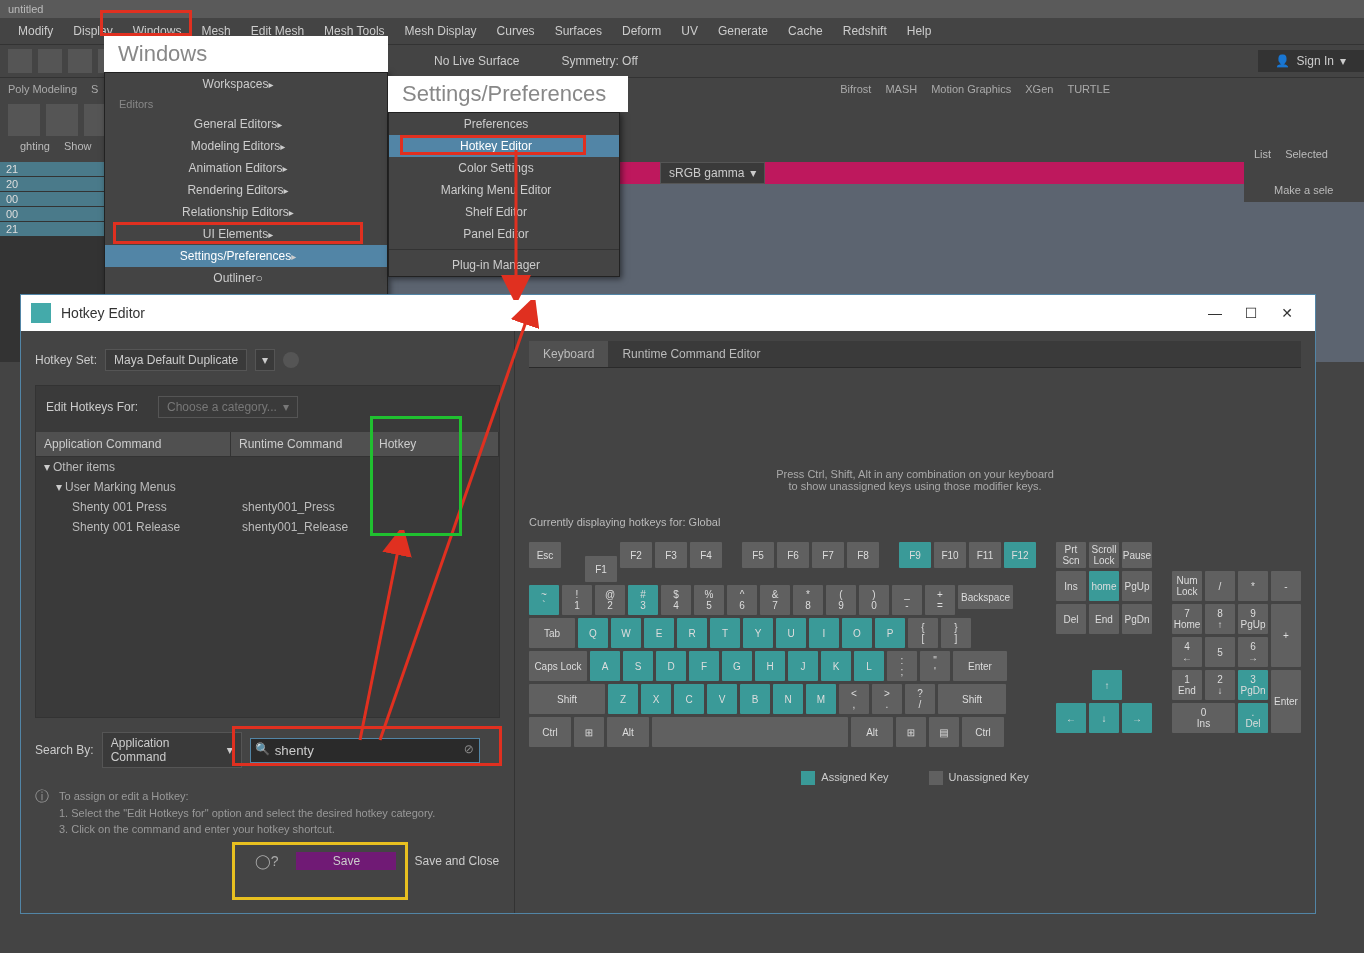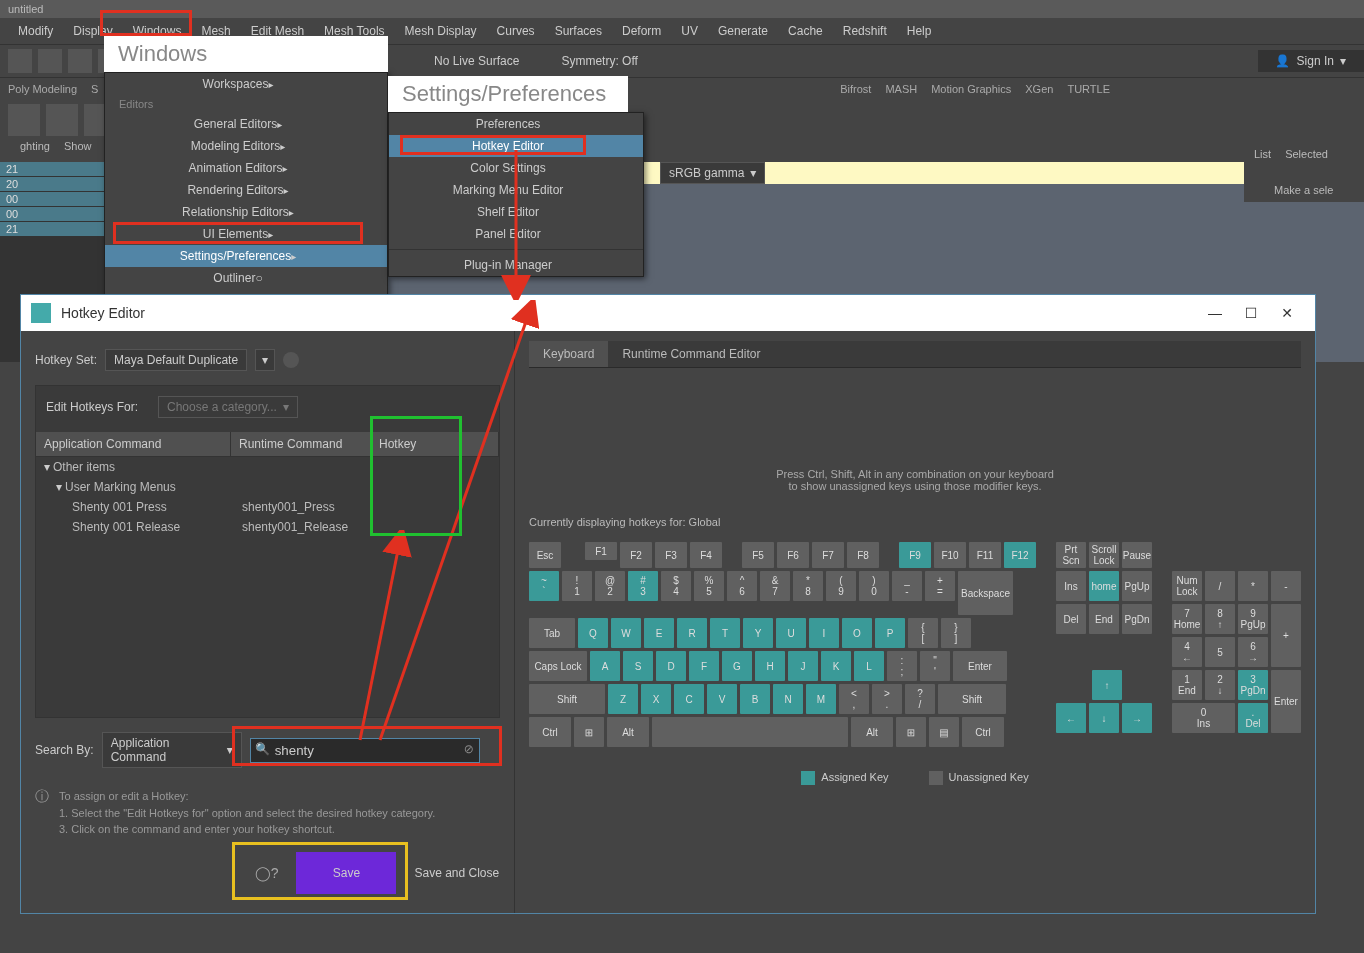--- a/index.html
+++ b/index.html
@@ -10,21 +10,21 @@
 .toolbar{height:34px;background:#444;border-top:1px solid #333;border-bottom:1px solid #333;display:flex;align-items:center;padding-left:8px;gap:6px;}
 .toolbar-icon{width:24px;height:24px;background:#555;}
 .shelf-tabs{height:22px;background:#444;display:flex;align-items:center;padding-left:8px;gap:14px;font-size:11px;color:#aaa;}
 .shelf-icons{height:40px;background:#444;display:flex;align-items:center;padding-left:8px;gap:6px;}
 .shelf-icon{width:32px;height:32px;background:#555;}
 .main-area{display:flex;height:200px;}
 .outliner-head{height:22px;background:#444;display:flex;gap:14px;padding-left:20px;font-size:11px;color:#bbb;}
 .outliner{width:120px;background:#333;}
 .outliner-row{display:flex;justify-content:space-between;padding:1px 6px;background:#4a7a8a;color:#ddd;border-bottom:1px solid #333;font-size:11px;}
 .viewport{flex:1;background:#5c6470;position:relative;}
-.viewport-top{height:22px;background:#fef9c3;display:flex;align-items:flex-end;padding-left:540px;gap:6px;}
+.viewport-top{height:22px;background:#be185d;display:flex;align-items:flex-end;padding-left:540px;gap:6px;}
 .dropdown-menu{position:absolute;background:#444;border:1px solid #222;box-shadow:2px 2px 6px rgba(0,0,0,0.5);z-index:10;}
 .dropdown-menu .item{padding:4px 30px 4px 14px;color:#ccc;cursor:pointer;display:flex;justify-content:center;align-items:center;}
 .dropdown-menu .item.hl{background:#5285a6;color:#fff;}
 .dropdown-menu .section{padding:3px 14px;color:#888;font-size:11px;}
 .arrow-r{font-size:10px;color:#ccc;}
 .white-box{background:#fff;color:#888;font-size:22px;display:flex;align-items:center;padding-left:14px;}
 .hotkey-win{position:absolute;left:20px;top:294px;width:1296px;height:620px;background:#444;border:1px solid #5285a6;z-index:20;}
 .hotkey-title{height:36px;background:#fff;display:flex;align-items:center;padding:0 10px;}
 .hotkey-title .logo{width:20px;height:20px;background:#4aa;margin-right:10px;}
 .hotkey-title .t{color:#333;font-size:14px;flex:1;}
@@ -39,21 +39,21 @@
 .list-head{display:flex;background:#505050;border-bottom:1px solid #333;}
 .list-head div{padding:5px 8px;border-right:1px solid #333;font-size:12px;}
 .list-row{display:flex;padding:3px 8px;font-size:12px;color:#bbb;}
 .tree-toggle{color:#ccc;margin-right:3px;}
 .tabs{display:flex;gap:0;border-bottom:1px solid #2a2a2a;background:#3a3a3a;}
 .tab{padding:6px 14px;background:#3a3a3a;color:#bbb;}
 .tab.active{background:#505050;}
 .key{background:#606060;color:#ddd;font-size:10px;text-align:center;border-radius:1px;display:flex;align-items:center;justify-content:center;flex-direction:column;line-height:1.1;}
 .key.as{background:#3a9a98;}
 .help-text{font-size:11px;color:#999;line-height:1.5;}
-.btn{background:#6d28d9;padding:14px 24px;color:#ccc;cursor:pointer;}
+.btn{background:#701a75;padding:2px 24px;color:#ccc;cursor:pointer;}
 .red-box{border:3px solid #e03020;position:absolute;z-index:30;pointer-events:none;}
 .green-box{border:3px solid #20c030;position:absolute;z-index:30;pointer-events:none;}
 .yellow-box{border:3px solid #e8c020;position:absolute;z-index:30;pointer-events:none;}
 svg.arrow{position:absolute;z-index:29;pointer-events:none;}
 .signin{margin-left:auto;background:#333;padding:4px 18px;display:flex;gap:6px;align-items:center;}
 .search-input{background:#2a2a2a;border:1px solid #5285a6;color:#ccc;padding:4px 24px 4px 24px;width:230px;}
 .right-panel{position:absolute;right:0;top:142px;width:120px;background:#444;padding:6px 10px;font-size:11px;color:#bbb;}
 .kb-section{display:flex;gap:20px;}
 .kb-main{display:flex;flex-direction:column;gap:3px;}
 .kb-row{display:flex;gap:3px;}
@@ -206,21 +206,21 @@
       <span>○</span>
     </div>
   <div class="item">
       <span>Node Editor</span>
     </div>
 </div>
 
 <div class="white-box" style="position:absolute;left:388px;top:76px;width:240px;height:36px;z-index:11;">
   <span>Settings/Preferences</span>
 </div>
-<div class="dropdown-menu" style="left:388px;top:112px;width:256px;">
+<div class="dropdown-menu" style="left:388px;top:112px;width:232px;">
   <div class="item">
       <span>Preferences</span>
     </div>
   <div class="item hl">
       <span>Hotkey Editor</span>
     </div>
   <div class="item">
       <span>Color Settings</span>
     </div>
   <div class="item">
@@ -326,21 +326,21 @@
         <div>to show unassigned keys using those modifier keys.</div>
       </div>
       <div style="margin-top:24px;font-size:11px;color:#bbb">Currently displaying hotkeys for: Global</div>
 
       <div id="keyboard-container" style="margin-top:14px">
           <div class="kb-section">
             <div class="kb-main">
               <div class="kb-row">
                 <div class="key" style="width: 32px; height: 26px;">Esc</div>
                 <div style="width: 18px;"></div>
-                <div class="key" style="width: 32px; height: 18px;">F1</div>
+                <div class="key" style="width: 32px; height: 26px; margin-top: 14px;">F1</div>
                 <div class="key" style="width: 32px; height: 26px;">F2</div>
                 <div class="key" style="width: 32px; height: 26px;">F3</div>
                 <div class="key" style="width: 32px; height: 26px;">F4</div>
                 <div style="width: 14px;"></div>
                 <div class="key" style="width: 32px; height: 26px;">F5</div>
                 <div class="key" style="width: 32px; height: 26px;">F6</div>
                 <div class="key" style="width: 32px; height: 26px;">F7</div>
                 <div class="key" style="width: 32px; height: 26px;">F8</div>
                 <div style="width: 14px;"></div>
                 <div class="key as" style="width: 32px; height: 26px;">F9</div>
@@ -394,21 +394,21 @@
                   <span>0</span>
                 </div>
                 <div class="key" style="width: 30px; height: 30px;">
                   <span>_</span>
                   <span>-</span>
                 </div>
                 <div class="key" style="width: 30px; height: 30px;">
                   <span>+</span>
                   <span>=</span>
                 </div>
-                <div class="key" style="width: 55px; height: 44px;">Backspace</div>
+                <div class="key" style="width: 55px; height: 24px;">Backspace</div>
               </div>
               <div class="kb-row">
                 <div class="key" style="width: 46px; height: 30px;">Tab</div>
                 <div class="key as" style="width: 30px; height: 30px;">Q</div>
                 <div class="key as" style="width: 30px; height: 30px;">W</div>
                 <div class="key as" style="width: 30px; height: 30px;">E</div>
                 <div class="key as" style="width: 30px; height: 30px;">R</div>
                 <div class="key as" style="width: 30px; height: 30px;">T</div>
                 <div class="key as" style="width: 30px; height: 30px;">Y</div>
                 <div class="key as" style="width: 30px; height: 30px;">U</div>

